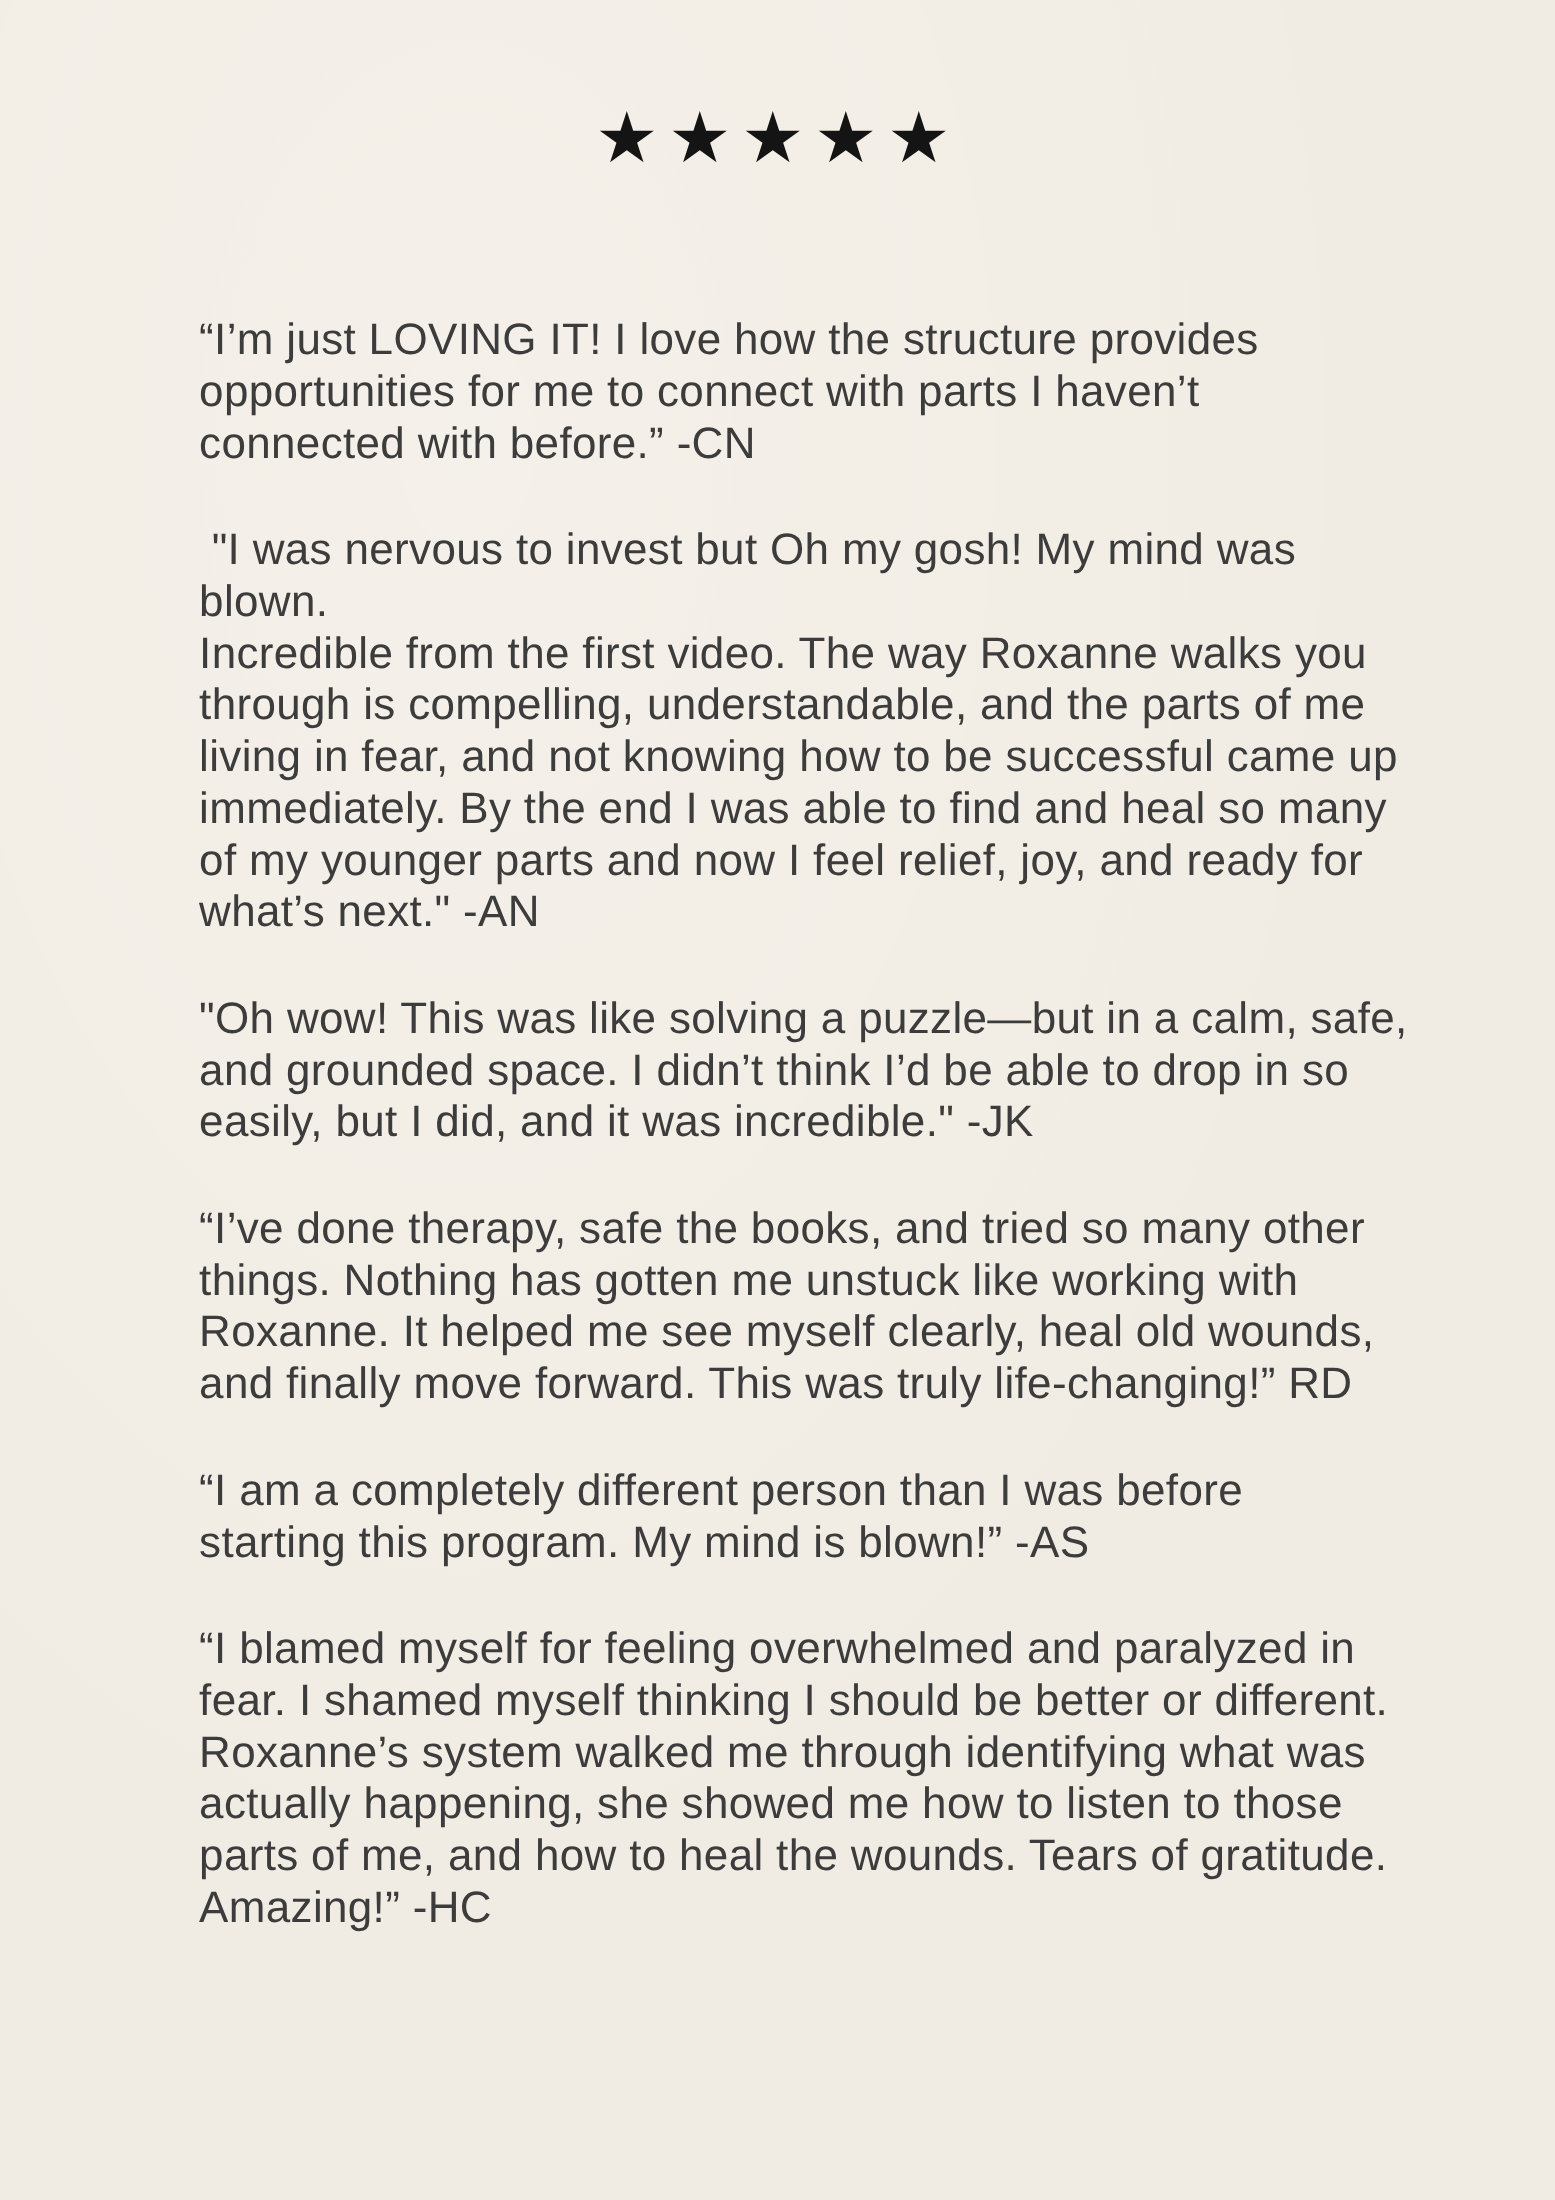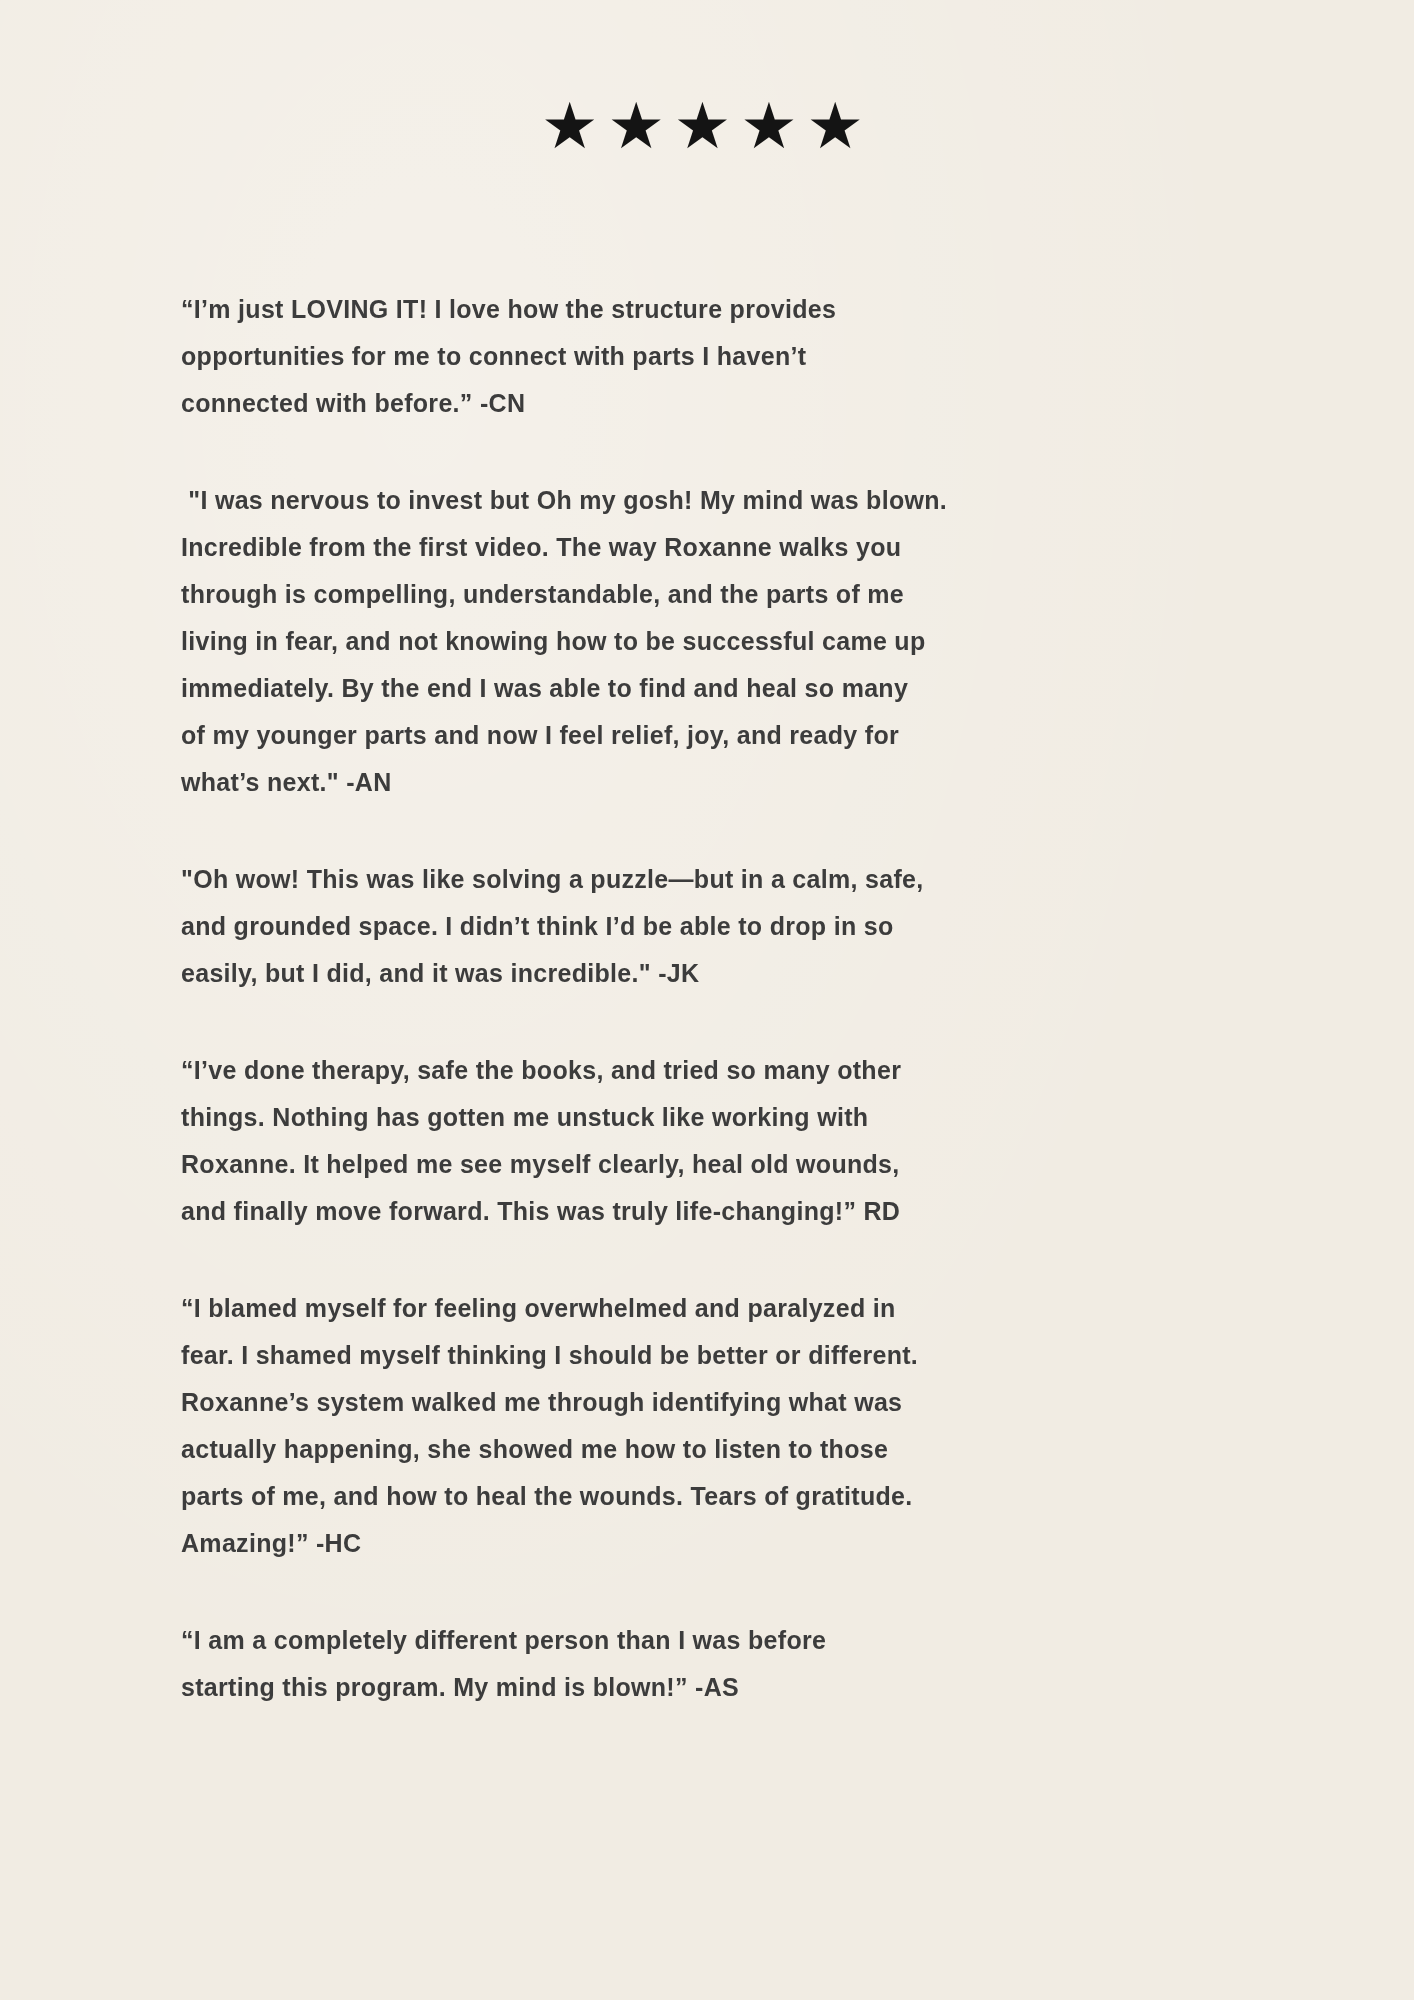--- a/index.html
+++ b/index.html
@@ -29,26 +29,26 @@
     line-height: 1;
     letter-spacing: 9px;
     color: #141414;
     user-select: none;
   }
   .testimonials {
     margin: 128px 120px 0 181px;
     color: #3c3c3c;
   }
   .testimonial {
-    font-size: 25px;
+    font-size: 40px;
     line-height: 47px;
     letter-spacing: 0.3px;
     margin: 0 0 50px 0;
     white-space: pre-line;
-    font-weight: 700;
+    font-weight: 400;
   }
 </style>
 </head>
 <body>
 
 <div class="page">
 
   <div class="stars-row">
     <span>★★★★★</span>
   </div>
@@ -64,23 +64,23 @@
 immediately. By the end I was able to find and heal so many
 of my younger parts and now I feel relief, joy, and ready for
 what’s next." -AN</p>
     <p class="testimonial">"Oh wow! This was like solving a puzzle—but in a calm, safe,
 and grounded space. I didn’t think I’d be able to drop in so
 easily, but I did, and it was incredible." -JK</p>
     <p class="testimonial">“I’ve done therapy, safe the books, and tried so many other
 things. Nothing has gotten me unstuck like working with
 Roxanne. It helped me see myself clearly, heal old wounds,
 and finally move forward. This was truly life-changing!” RD</p>
+    <p class="testimonial">“I am a completely different person than I was before
+starting this program. My mind is blown!” -AS</p>
     <p class="testimonial">“I blamed myself for feeling overwhelmed and paralyzed in
 fear. I shamed myself thinking I should be better or different.
 Roxanne’s system walked me through identifying what was
 actually happening, she showed me how to listen to those
 parts of me, and how to heal the wounds. Tears of gratitude.
 Amazing!” -HC</p>
-    <p class="testimonial">“I am a completely different person than I was before
-starting this program. My mind is blown!” -AS</p>
   </div>
 
 </div>
 
 </body></html>

